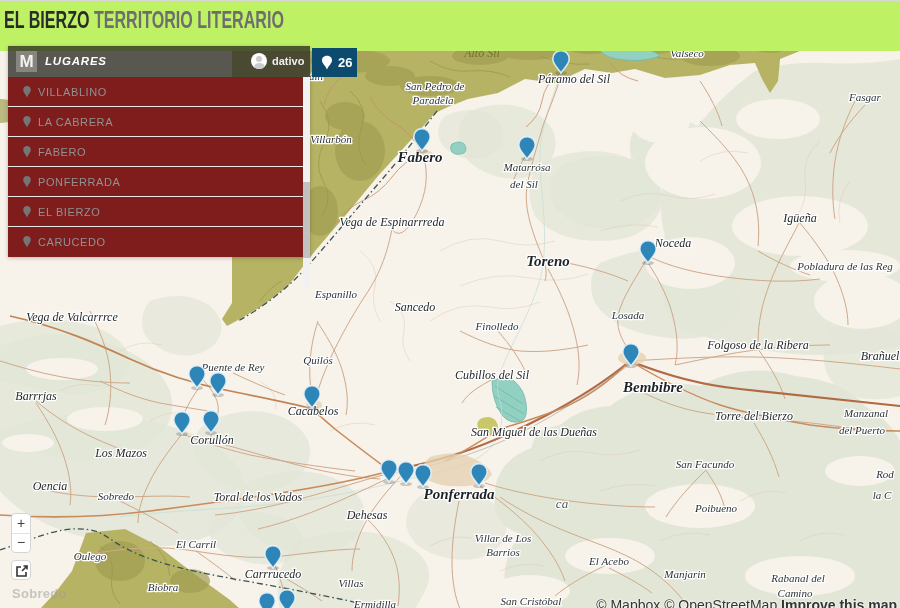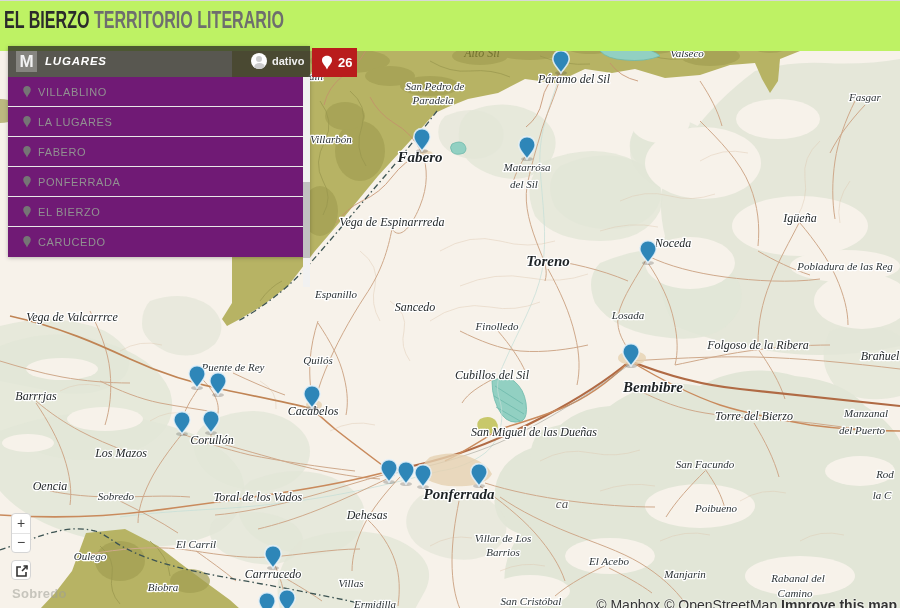--- a/index.html
+++ b/index.html
@@ -11,29 +11,29 @@
 #map{position:absolute;left:0;top:35px;width:900px;height:573px;}
 
 #panel{position:absolute;left:8px;top:45px;width:302px;z-index:6;box-shadow:0 1px 4px rgba(0,0,0,0.25);}
 #phead{position:relative;height:31px;background:rgba(43,43,36,0.78);}
 #phead .mbox{position:absolute;left:8px;top:5px;width:21px;height:21px;background:rgba(255,255,255,0.28);color:#f2f2f2;font-weight:bold;font-size:17px;text-align:center;line-height:21px;}
 #phead .lug{position:absolute;left:37px;top:9px;color:#fff;font-weight:bold;font-size:11.5px;letter-spacing:0.8px;font-style:italic;}
 #phead .av{position:absolute;left:243px;top:7px;width:16px;height:16px;border-radius:50%;background:#fdfdfd;overflow:hidden;}
 #phead .av .hd{position:absolute;left:5px;top:3px;width:6px;height:6px;border-radius:50%;background:#cccccc;}
 #phead .av .bd{position:absolute;left:2.5px;top:9.5px;width:11px;height:9px;border-radius:50%;background:#cccccc;}
 #phead .dat{position:absolute;left:264px;top:9px;color:#efefef;font-weight:bold;font-size:11px;}
-#plist{background:#701a75;position:relative;text-align:center;}
+#plist{background:#7f1d1d;position:relative;text-align:center;}
 .row{height:30px;border-bottom:1px solid #e8e8e8;position:relative;box-sizing:border-box;}
 .row:last-child{border-bottom:none;}
 .row .pn{position:absolute;left:14px;top:8px;}
 .row .tx{position:absolute;left:30px;top:9px;font-size:11px;color:#919191;letter-spacing:0.6px;}
 #sbar{position:absolute;right:0px;top:31px;width:7px;height:210px;background:#f1f1f1;}
 #sthumb{position:absolute;right:0px;top:136px;width:7px;height:76px;background:#c1c1c1;}
 
-#badge{position:absolute;left:312px;top:47px;width:45px;height:29px;background:#b91c1c;z-index:6;}
+#badge{position:absolute;left:312px;top:47px;width:45px;height:29px;background:#0c4a6e;z-index:6;}
 #badge .num{position:absolute;left:26px;top:7px;color:#fff;font-weight:bold;font-size:13px;}
 
 #zoomc{position:absolute;left:11px;top:512px;width:20px;height:40px;background:#fff;border:1px solid #d5d5d5;border-radius:4px;z-index:6;box-sizing:border-box;}
 #zoomc .zp{position:absolute;left:0;top:0;width:100%;height:20px;border-bottom:1px solid #e3e3e3;box-sizing:border-box;color:#404040;font-size:14px;font-weight:normal;text-align:center;line-height:19px;}
 #zoomc .zm{position:absolute;left:0;top:20px;width:100%;height:19px;color:#404040;font-size:14px;font-weight:normal;text-align:center;line-height:17px;}
 #shareb{position:absolute;left:11px;top:559px;width:20px;height:20px;background:#fff;border:1px solid #d5d5d5;border-radius:4px;z-index:6;box-sizing:border-box;}
 #wmark2{position:absolute;left:12px;top:585px;z-index:5;font-size:13px;font-weight:bold;color:rgba(158,158,150,0.55);letter-spacing:0.3px;}
 #attrib{position:absolute;right:3px;top:596px;z-index:6;font-size:14px;color:#333;text-shadow:0 0 2px #fff,0 0 2px #fff;}
 #attrib b{font-weight:bold;}
 </style>
@@ -373,21 +373,21 @@
       <div class="row">
           <svg class="pn" width="10" height="13">
             <path d="M5,12.5 C3.8,9.5 1.2,7.5 1.2,4.8 C1.2,2.5 2.9,1 5,1 C7.1,1 8.8,2.5 8.8,4.8 C8.8,7.5 6.2,9.5 5,12.5Z" fill="#757575"></path>
           </svg>
           <div class="tx">VILLABLINO</div>
         </div>
       <div class="row">
           <svg class="pn" width="10" height="13">
             <path d="M5,12.5 C3.8,9.5 1.2,7.5 1.2,4.8 C1.2,2.5 2.9,1 5,1 C7.1,1 8.8,2.5 8.8,4.8 C8.8,7.5 6.2,9.5 5,12.5Z" fill="#757575"></path>
           </svg>
-          <div class="tx">LA LUGARES</div>
+          <div class="tx">LA CABRERA</div>
         </div>
       <div class="row">
           <svg class="pn" width="10" height="13">
             <path d="M5,12.5 C3.8,9.5 1.2,7.5 1.2,4.8 C1.2,2.5 2.9,1 5,1 C7.1,1 8.8,2.5 8.8,4.8 C8.8,7.5 6.2,9.5 5,12.5Z" fill="#757575"></path>
           </svg>
           <div class="tx">FABERO</div>
         </div>
       <div class="row">
           <svg class="pn" width="10" height="13">
             <path d="M5,12.5 C3.8,9.5 1.2,7.5 1.2,4.8 C1.2,2.5 2.9,1 5,1 C7.1,1 8.8,2.5 8.8,4.8 C8.8,7.5 6.2,9.5 5,12.5Z" fill="#757575"></path>

